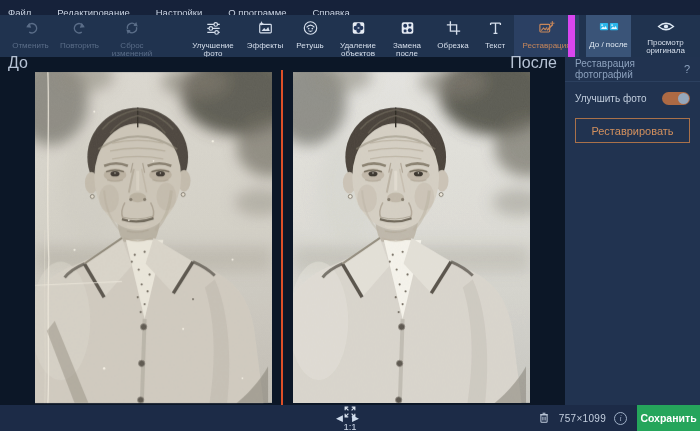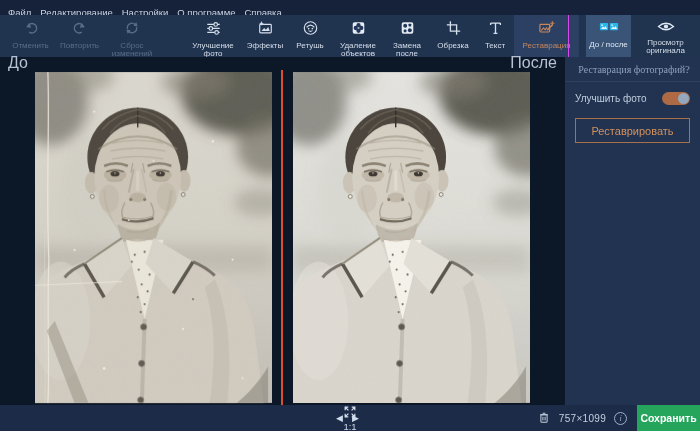--- a/index.html
+++ b/index.html
@@ -2,53 +2,53 @@
 <html><head>
 <meta charset="utf-8">
 <style>
   * { margin:0; padding:0; box-sizing:border-box; }
   html,body { background:#0a1322; }
   body { font-family:"Liberation Sans", sans-serif; }
   #app { position:relative; width:700px; height:431px; overflow:hidden; background:#0c1727; color:#d6dfec; }
 
   
   #menubar { position:absolute; left:0; top:0; width:700px; height:15px; background:#16223a;
-             display:flex; align-items:center; gap:9px; padding:12px 8px; font-size:9.5px; color:#c9d4e4; }
+             display:flex; align-items:center; gap:26px; padding:12px 8px; font-size:9.5px; color:#c9d4e4; }
   #menubar span { cursor:default; white-space:nowrap; }
 
   
   #toolbar { position:absolute; left:0; top:15px; width:700px; height:42px; background:#20334f; display:flex; }
   .tbtn { display:flex; flex-direction:column; align-items:center; justify-content:flex-start;
           padding-top:5px; height:42px; font-size:8px; line-height:8.5px; text-align:center; color:#d6dfec; }
   .tbtn svg { flex:0 0 auto; }
   .tbtn .lbl { margin-top:3px; }
   .tbtn.disabled { color:#5a6d88; }
   .tbtn.active-tool { background:#2b4063; color:#c9875a; }
   #tb-history { display:flex; padding-left:6px; }
   #tb-history .tbtn { width:49px; }
   #tb-history .tbtn:last-child { width:56px; }
   #tb-tools { display:flex; margin-left:24px; }
   #tb-right { position:absolute; right:0; top:0; height:42px; width:132px; display:flex; justify-content:flex-end;
-              background:#22365400; border-left:1px solid #d946ef; }
+              background:#22365400; border-left:7px solid #d946ef; }
   .tbtn.ba-active { background:#3a5478; color:#dfe8f2; }
 
   
   #canvas { position:absolute; left:0; top:57px; width:565px; height:348px; background:#0c1727; }
   .canvas-label { position:absolute; top:0; height:13px; font-size:16px; color:#b6c2d4; line-height:12px; }
   #label-before { left:8px; }
   #label-after { right:8px; }
   .photo { position:absolute; top:13px; width:237px; height:335px; display:block; }
   #photo-before { left:35px; filter:contrast(.96) brightness(1.01) sepia(.08); }
   #photo-after { left:293px; filter:contrast(1.05) brightness(1.04); }
   #split-divider { position:absolute; left:281px; top:13px; width:2px; height:335px; background:#dd4f28; cursor:ew-resize; }
 
   
   #panel { position:absolute; left:565px; top:57px; width:135px; height:348px; background:#213350; }
   #panel-header { height:25px; display:flex; align-items:center; justify-content:flex-end;
-                  padding:0 10px; border-bottom:1px solid #2c405f; font-size:10px; color:#8ca1bd;font-family:Liberation Serif, serif; }
+                  padding:0 10px; border-bottom:1px solid #2c405f; font-size:10px; color:#8ca1bd; }
   #panel-help { cursor:pointer; font-size:11px; }
   #toggle-row { height:32px; display:flex; align-items:center; justify-content:space-between; padding:0 10px;
                 font-size:10px; color:#c2cede; }
   #enhance-toggle { position:relative; width:28px; height:13px; border-radius:7px; background:#ad6a44; cursor:pointer; }
   #enhance-toggle .knob { position:absolute; right:1px; top:1px; width:11px; height:11px; border-radius:50%; background:#95a7bc; }
   #restore-button { display:block; margin:4px 10px 0 10px; width:115px; height:25px; background:transparent;
                     border:1px solid #a9714a; border-radius:0; color:#d2905e; font-size:11px;
                     font-family:"Liberation Sans",sans-serif; cursor:pointer; }
 
   

